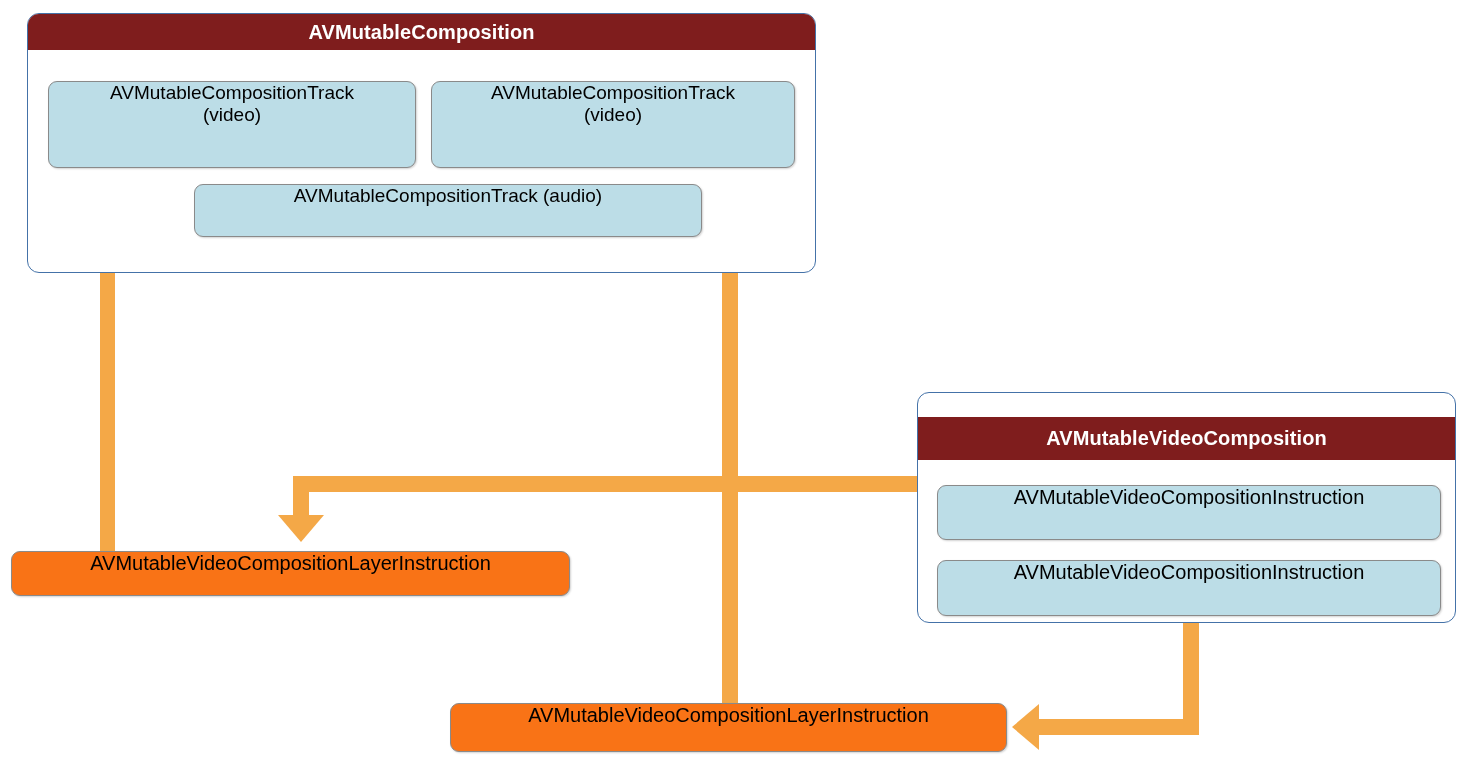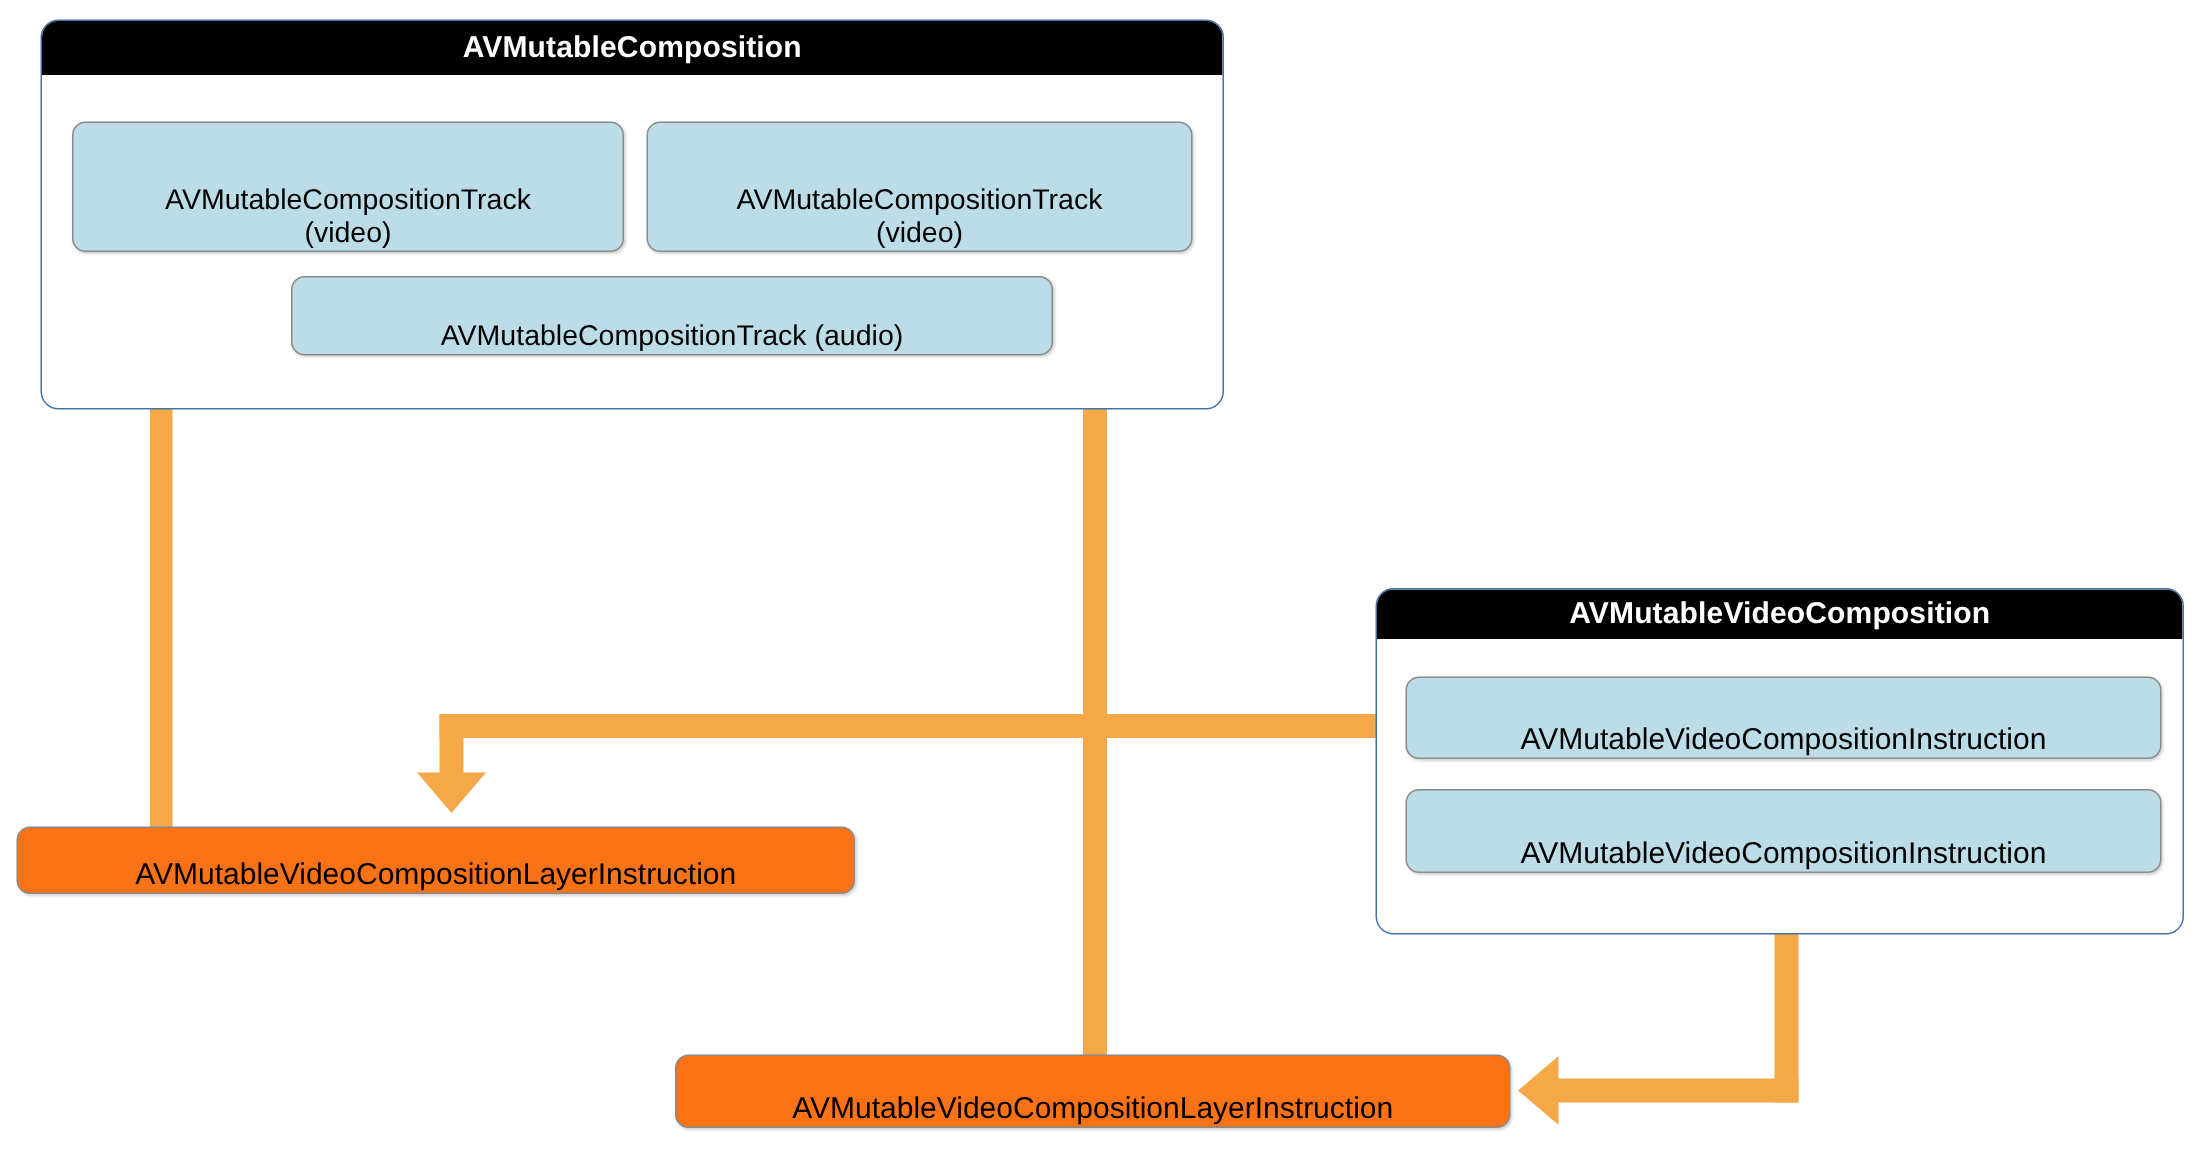--- a/index.html
+++ b/index.html
@@ -23,42 +23,42 @@
     position: absolute;
     box-sizing: border-box;
     border: 1.6px solid #4472a8;
     border-radius: 12px;
     background: #ffffff;
     overflow: hidden;
   }
   .panel-header {
     box-sizing: border-box;
     width: 100%;
-    background: #000000;
+    background: #7f1d1d;
     color: #ffffff;
     font-weight: bold;
     text-align: center;
     letter-spacing: .1px;
     display: flex;
     align-items: center;
     justify-content: center;
   }
   .panel-body {
     position: relative;
     width: 100%;
   }
 
   
   .node {
     position: absolute;
     box-sizing: border-box;
     border: 1.4px solid #8a8a8a;
     border-radius: 9px;
     display: flex;
-    align-items: flex-end;
+    align-items: flex-start;
     justify-content: center;
     text-align: center;
     color: #000000;
     line-height: 1.16;
     box-shadow: 1px 1px 2px rgba(0,0,0,0.18);
   }
   .node.blue  { background: #bcdde7; }
   .node.green { background: #f97316; }
 
   
@@ -125,21 +125,21 @@
       </div>
 
       <div class="node blue" style="left:166px; top:134px; width:508px; height:53px; font-size:19px;">
         <span>AVMutableCompositionTrack (audio)</span>
       </div>
 
     </div>
   </div>
 
   <div class="panel" style="left:917px; top:392px; width:539px; height:231px;">
-    <div class="panel-header" style="height:33px; font-size:20px;">AVMutableVideoComposition</div>
+    <div class="panel-header" style="height:43px; font-size:20px;margin-top:24px;">AVMutableVideoComposition</div>
     <div class="panel-body" style="height:191px;">
 
       <div class="node blue" style="left:19px; top:25px; width:504px; height:55px; font-size:20px;">
         <span>AVMutableVideoCompositionInstruction</span>
       </div>
 
       <div class="node blue" style="left:19px; top:100px; width:504px; height:56px; font-size:20px;">
         <span>AVMutableVideoCompositionInstruction</span>
       </div>
 

